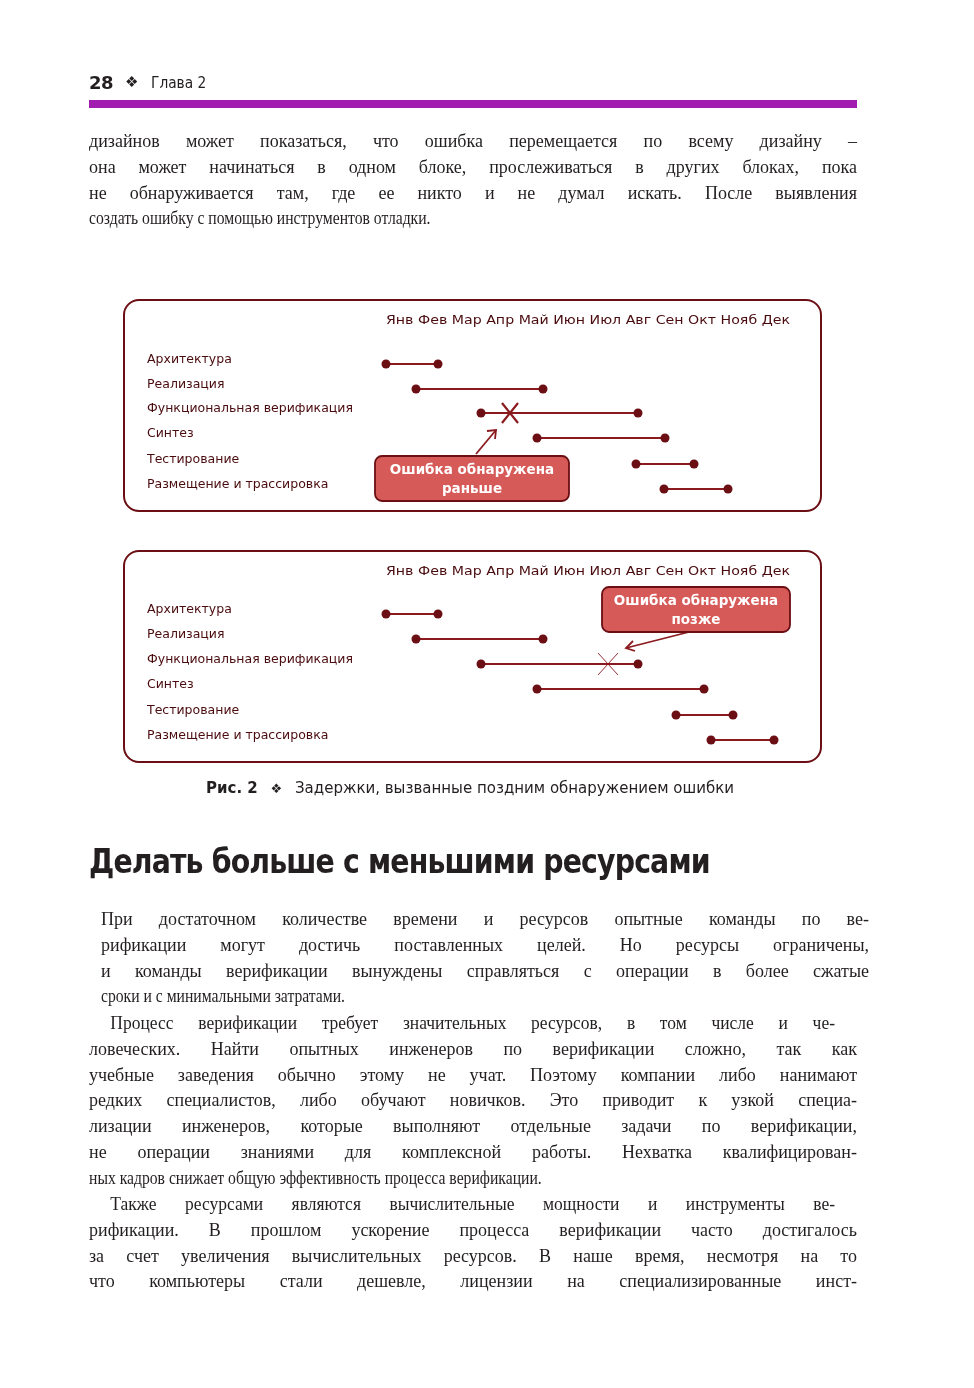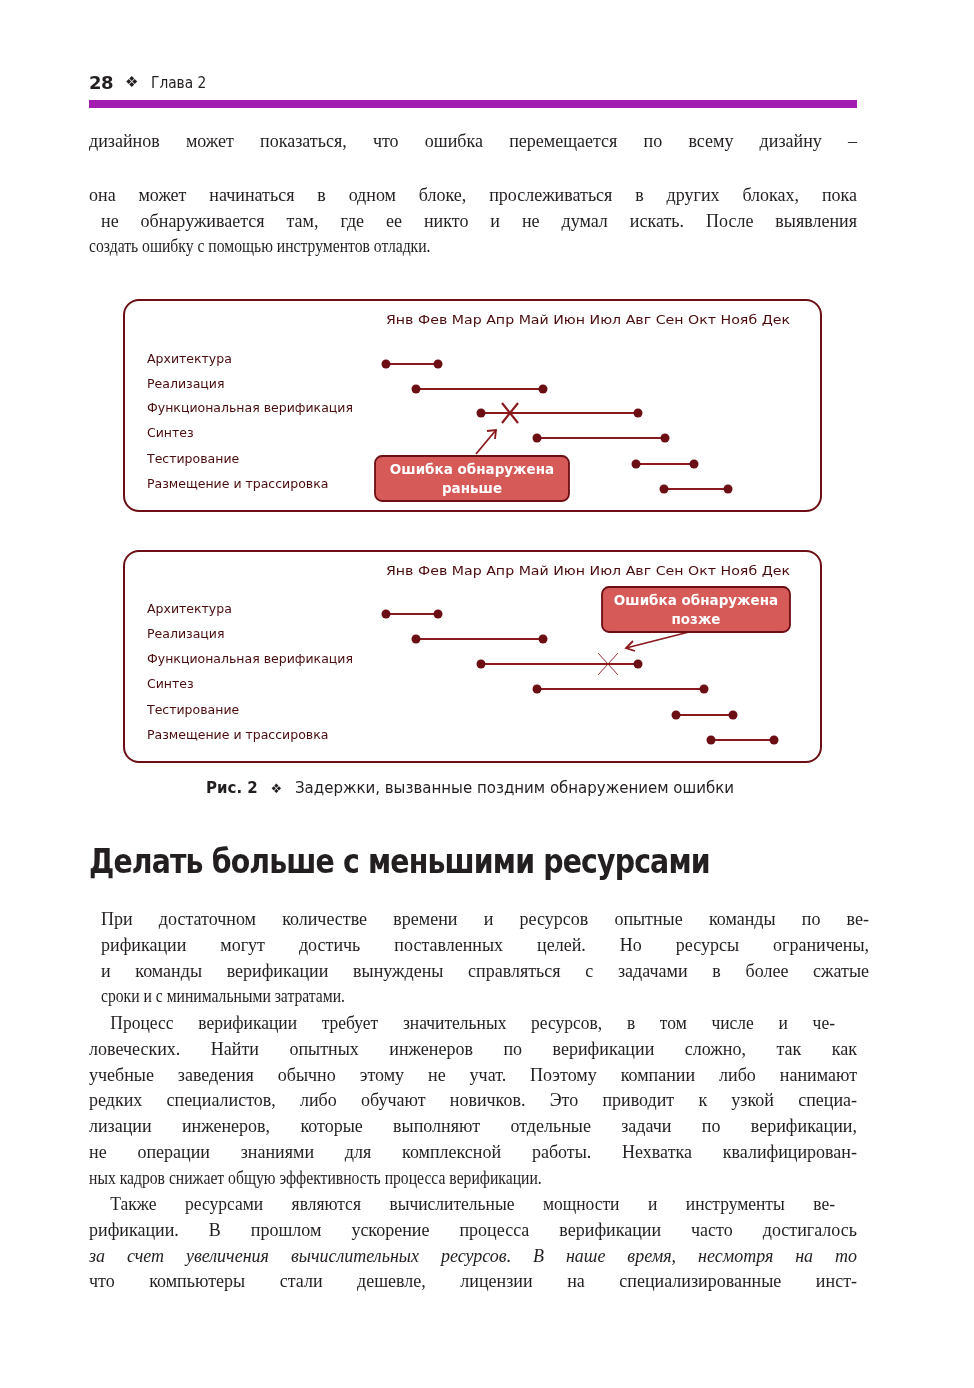--- a/index.html
+++ b/index.html
@@ -23,22 +23,22 @@
 <body>
 
 <div class="abs header">
   <span class="pg">28</span>
   <span class="orn">❖</span>
   <span class="ch">Глава 2</span>
 </div>
 
 <div class="abs para" style="left:89px; top:129px;">
   <span class="ln" style="display: block; transform: scaleX(1);">дизайнов может показаться, что ошибка перемещается по всему дизайну –</span>
-  <span class="ln" style="display: block; transform: scaleX(1); margin-top: 28px;">она может начинаться в одном блоке, прослеживаться в других блоках, пока</span>
-  <span class="ln" style="display: block; transform: scaleX(1); margin-left: 12px;">не обнаруживается там, где ее никто и не думал искать. После выявления</span>
+  <span class="ln" style="display: block; transform: scaleX(1);">она может начинаться в одном блоке, прослеживаться в других блоках, пока</span>
+  <span class="ln" style="display: block; transform: scaleX(1);">не обнаруживается там, где ее никто и не думал искать. После выявления</span>
   <span class="ln last" style="display: block; transform: scaleX(0.87);">создать ошибку с помощью инструментов отладки.</span>
 </div>
 
 <div class="abs fig" style="top:299px;">
   <svg width="699" height="213">
       <text x="261" y="23" font-family="DejaVu Sans, sans-serif" font-size="12.5" fill="#4a0b0e" textLength="404" lengthAdjust="spacingAndGlyphs">Янв Фев Мар Апр Май Июн Июл Авг Сен Окт Нояб Дек</text>
       <text x="22" y="62" font-family="DejaVu Sans, sans-serif" font-size="12.5" fill="#4a0b0e">Архитектура</text>
       <text x="22" y="87" font-family="DejaVu Sans, sans-serif" font-size="12.5" fill="#4a0b0e">Реализация</text>
       <text x="22" y="111" font-family="DejaVu Sans, sans-serif" font-size="12.5" fill="#4a0b0e">Функциональная верификация</text>
       <text x="22" y="136" font-family="DejaVu Sans, sans-serif" font-size="12.5" fill="#4a0b0e">Синтез</text>
@@ -145,32 +145,32 @@
   <b>Рис. 2</b>
   <span style="margin:0 8px;font-size:13px;">❖</span>
   <span>Задержки, вызванные поздним обнаружением ошибки</span>
 </div>
 
 <div class="abs h2">Делать больше с меньшими ресурсами</div>
 
 <div class="abs para" style="left:101px; top:907px;">
   <span class="ln" style="display: block; transform: scaleX(1);">При достаточном количестве времени и ресурсов опытные команды по ве-</span>
   <span class="ln" style="display: block; transform: scaleX(1);">рификации могут достичь поставленных целей. Но ресурсы ограничены,</span>
-  <span class="ln" style="display: block; transform: scaleX(1);">и команды верификации вынуждены справляться с задачами в более сжатые</span>
+  <span class="ln" style="display: block; transform: scaleX(1);">и команды верификации вынуждены справляться с операции в более сжатые</span>
   <span class="ln last" style="display: block; transform: scaleX(0.87);">сроки и с минимальными затратами.</span>
 </div>
 
 <div class="abs para" style="left:89px; top:1011px;">
   <span class="ln indent" style="display: block; transform: scaleX(0.971354);">Процесс верификации требует значительных ресурсов, в том числе и че-</span>
   <span class="ln" style="display: block; transform: scaleX(1);">ловеческих. Найти опытных инженеров по верификации сложно, так как</span>
   <span class="ln" style="display: block; transform: scaleX(1);">учебные заведения обычно этому не учат. Поэтому компании либо нанимают</span>
   <span class="ln" style="display: block; transform: scaleX(1);">редких специалистов, либо обучают новичков. Это приводит к узкой специа-</span>
   <span class="ln" style="display: block; transform: scaleX(1);">лизации инженеров, которые выполняют отдельные задачи по верификации,</span>
   <span class="ln" style="display: block; transform: scaleX(1);">не операции знаниями для комплексной работы. Нехватка квалифицирован-</span>
   <span class="ln last" style="display: block; transform: scaleX(0.87);">ных кадров снижает общую эффективность процесса верификации.</span>
 </div>
 
 <div class="abs para" style="left:89px; top:1192px;">
   <span class="ln indent" style="display: block; transform: scaleX(0.971354);">Также ресурсами являются вычислительные мощности и инструменты ве-</span>
   <span class="ln" style="display: block; transform: scaleX(1);">рификации. В прошлом ускорение процесса верификации часто достигалось</span>
-  <span class="ln" style="display: block; transform: scaleX(1); font-style: italic;">за счет увеличения вычислительных ресурсов. В наше время, несмотря на то</span>
+  <span class="ln" style="display: block; transform: scaleX(1);">за счет увеличения вычислительных ресурсов. В наше время, несмотря на то</span>
   <span class="ln" style="display: block; transform: scaleX(1);">что компьютеры стали дешевле, лицензии на специализированные инст-</span>
 </div>
 
 </body></html>

